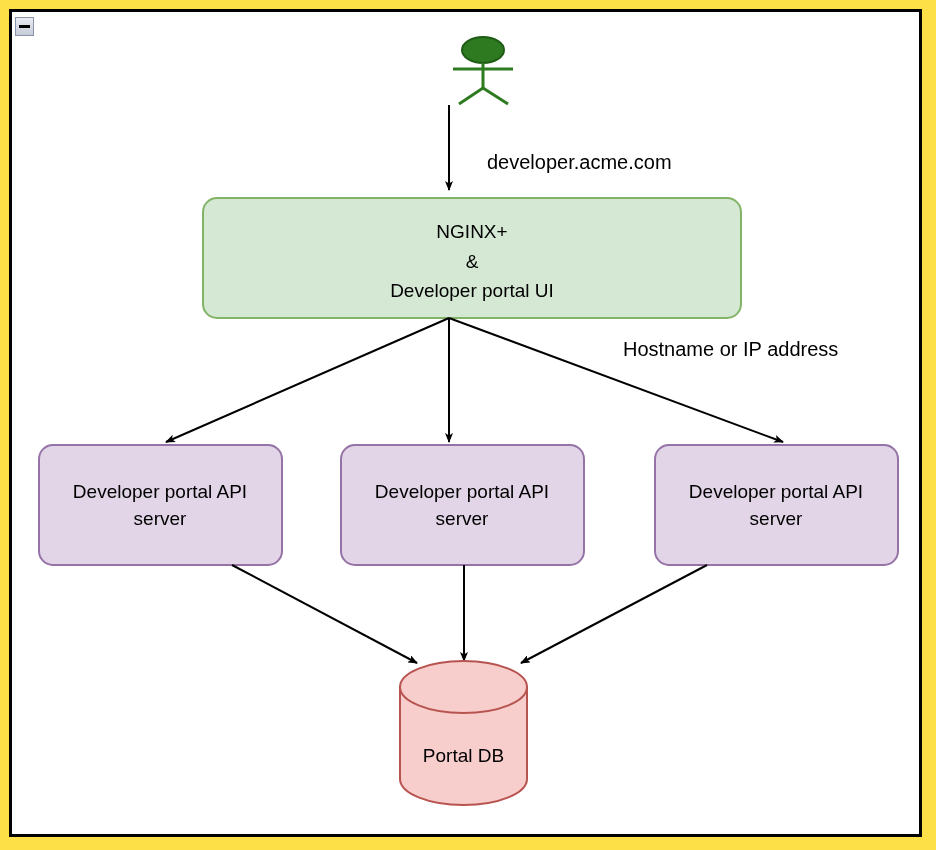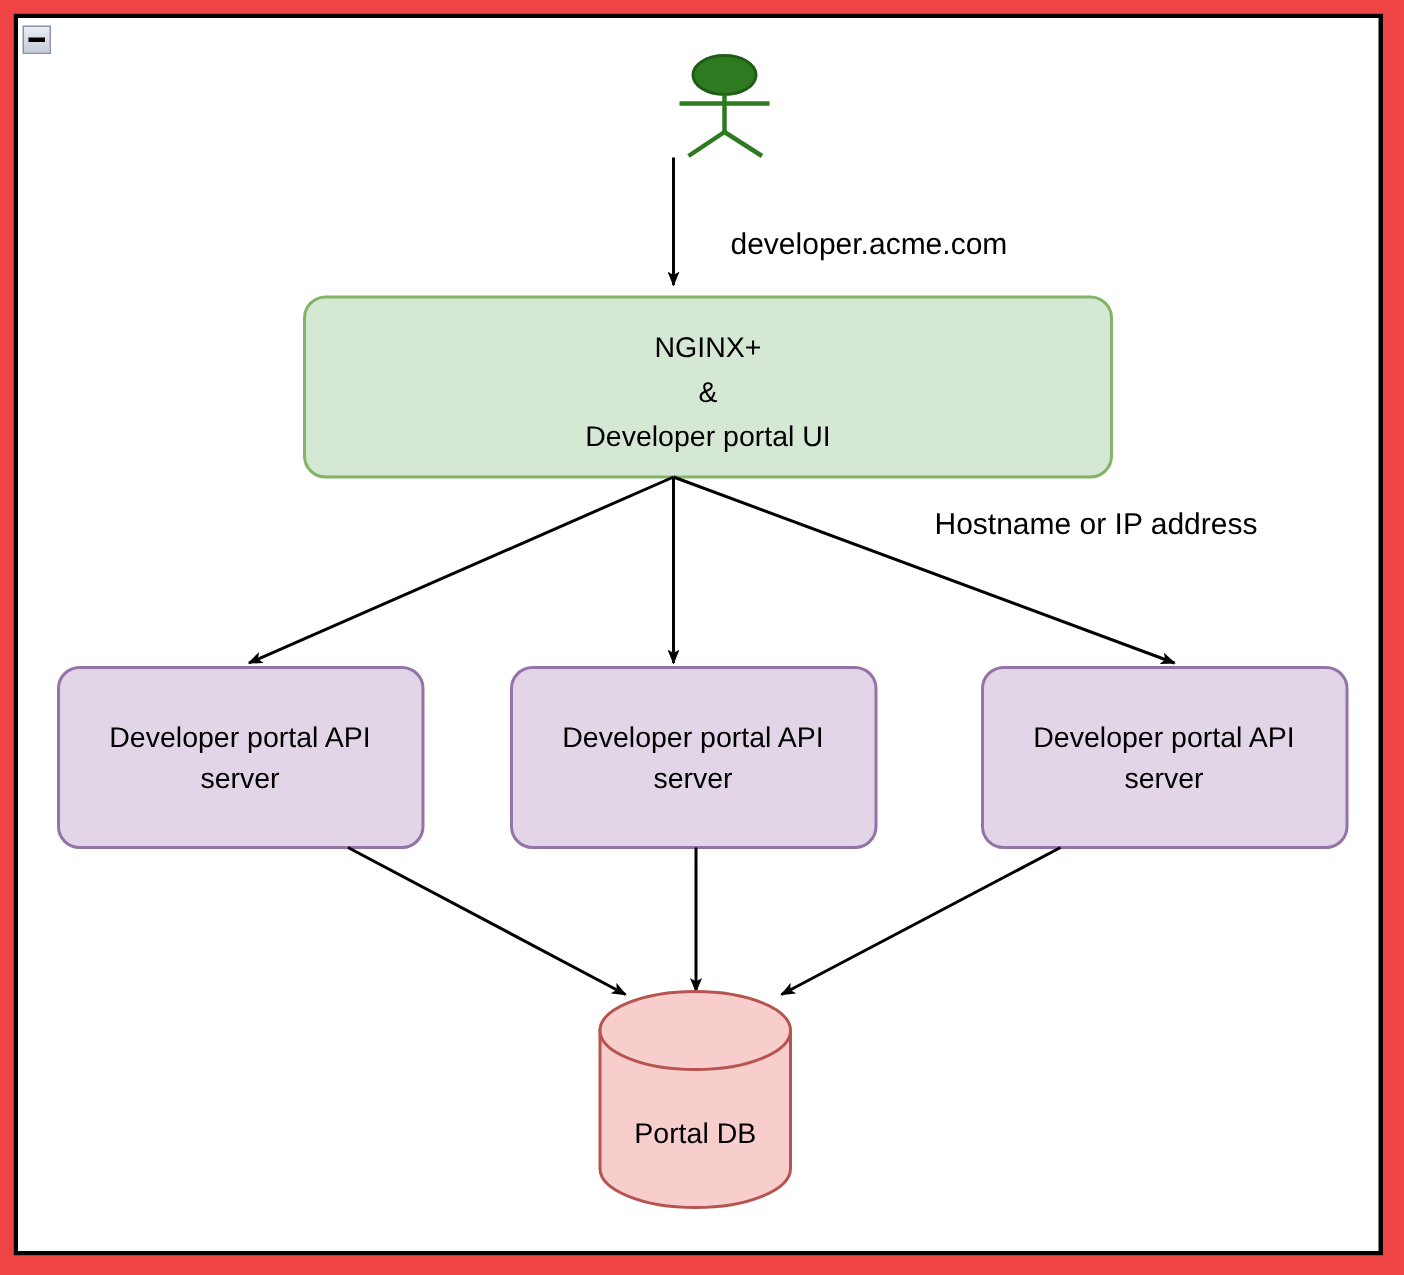--- a/index.html
+++ b/index.html
@@ -11,21 +11,21 @@
     width: 936px;
     height: 850px;
     font-family: "Liberation Sans", sans-serif;
     -webkit-font-smoothing: antialiased;
   }
   #canvas {
     position: relative;
     width: 936px;
     height: 850px;
     overflow: hidden;
-    background: #ef4444;
+    background: #fde047;
   }
   
   #frame {
     position: absolute;
     left: 9px;
     top: 9px;
     width: 913px;
     height: 828px;
     border: 3px solid #000000;
     box-sizing: border-box;

